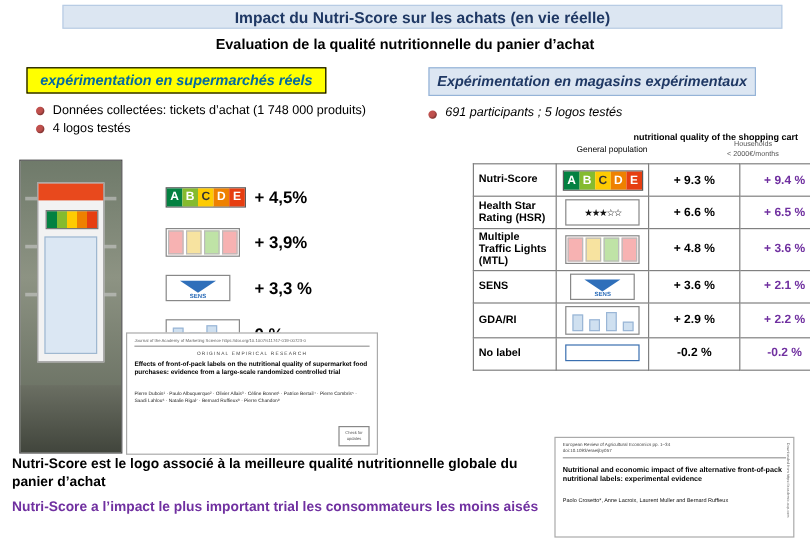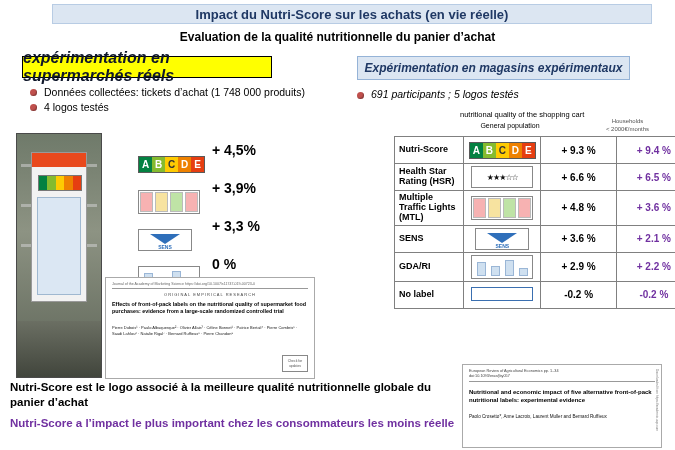--- a/index.html
+++ b/index.html
@@ -27,21 +27,21 @@
     text-align:center; font-size:12px; font-weight:bold; color:#000;
   }
 
   
   .left-head {
     position:absolute; left:22px; top:56px; width:250px; height:22px;
     background:#ffff00; border:1px solid #000;
     display:flex; align-items:center; justify-content:center;
   }
   .left-head span {
-    font-style:italic; font-weight:bold; font-size:16px; color:#0f172a;
+    font-style:italic; font-weight:bold; font-size:12px; color:#0369a1;
   }
   .bullets {
     position:absolute; left:30px; top:86px; width:280px;
   }
   .bullet { display:flex; align-items:flex-start; margin-bottom:2px; }
   .bullet .dot {
     width:7px; height:7px; border-radius:50%;
     background:#c0504d; margin:3px 7px 0 0; flex:none;
     box-shadow: inset -1px -1px 1px rgba(0,0,0,.3);
   }
@@ -122,21 +122,21 @@
   .sens-logo .cap { font-size:5px; color:#2f6fba; font-weight:bold;}
 
   .gda-logo {
     width:62px;height:24px;background:#fff;border:1px solid #888;
     display:flex;align-items:flex-end;justify-content:space-around;padding:2px;
   }
   .gda-logo b {
     width:9px;background:#cfe0f0;border:1px solid #9ab6d6;display:block;
   }
 
-  .values { position:absolute; left:212px; top:131px; width:110px; }
+  .values { position:absolute; left:212px; top:145px; width:110px; }
   .value-row {
     height:38px; display:flex; align-items:center;
     font-size:14px; font-weight:bold; color:#000;
   }
 
   
   .paper-left {
     position:absolute; left:105px; top:277px; width:210px; height:102px;
     background:#fff; border:1px solid #aaa; padding:4px 6px;
     font-size:4.4px; color:#333; line-height:1.35; overflow:hidden;
@@ -160,22 +160,22 @@
     font-style:italic; font-weight:bold; font-size:12px; color:#1f3864;
   }
   .right-bullet { position:absolute; left:357px; top:88px; display:flex; }
   .right-bullet .dot {
     width:7px;height:7px;border-radius:50%;background:#c0504d;margin:4px 7px 0 0;
     box-shadow: inset -1px -1px 1px rgba(0,0,0,.3);
   }
   .right-bullet .txt { font-size:10.5px; font-style:italic; color:#000;}
 
   .tbl-caption {
-    position:absolute; left:460px; top:110px; width:205px; text-align:left;
-    font-size:7.5px; font-weight:normal; color:#000;
+    position:absolute; left:460px; top:110px; width:205px; text-align:right;
+    font-size:7.5px; font-weight:bold; color:#000;
   }
   .tbl-sub1 {
     position:absolute; left:455px; top:122px; width:110px; text-align:center;
     font-size:7px; color:#000;
   }
   .tbl-sub2 {
     position:absolute; left:585px; top:118px; width:85px; text-align:center;
     font-size:6px; color:#555; line-height:1.25;
   }
 
@@ -396,16 +396,16 @@
   <div class="paper-right">
     <div class="jhdr" style="white-space:pre-line">European Review of Agricultural Economics pp. 1–34
 doi:10.1093/erae/jby057</div>
     <div class="ptitle">Nutritional and economic impact of five alternative front-of-pack nutritional labels: experimental evidence</div>
     <div class="pauth">Paolo Crosetto*, Anne Lacroix, Laurent Muller and Bernard Ruffieux</div>
     <div class="sidetext">Downloaded from https://academic.oup.com</div>
   </div>
 
   <div class="concl">
     <div class="l1">Nutri-Score est le logo associé à la meilleure qualité nutritionnelle globale du panier d’achat</div>
-    <div class="l2">Nutri-Score a l’impact le plus important chez les consommateurs les moins réelle</div>
+    <div class="l2">Nutri-Score a l’impact le plus important trial les consommateurs les moins aisés</div>
   </div>
 
 </div>
 
 </body></html>

